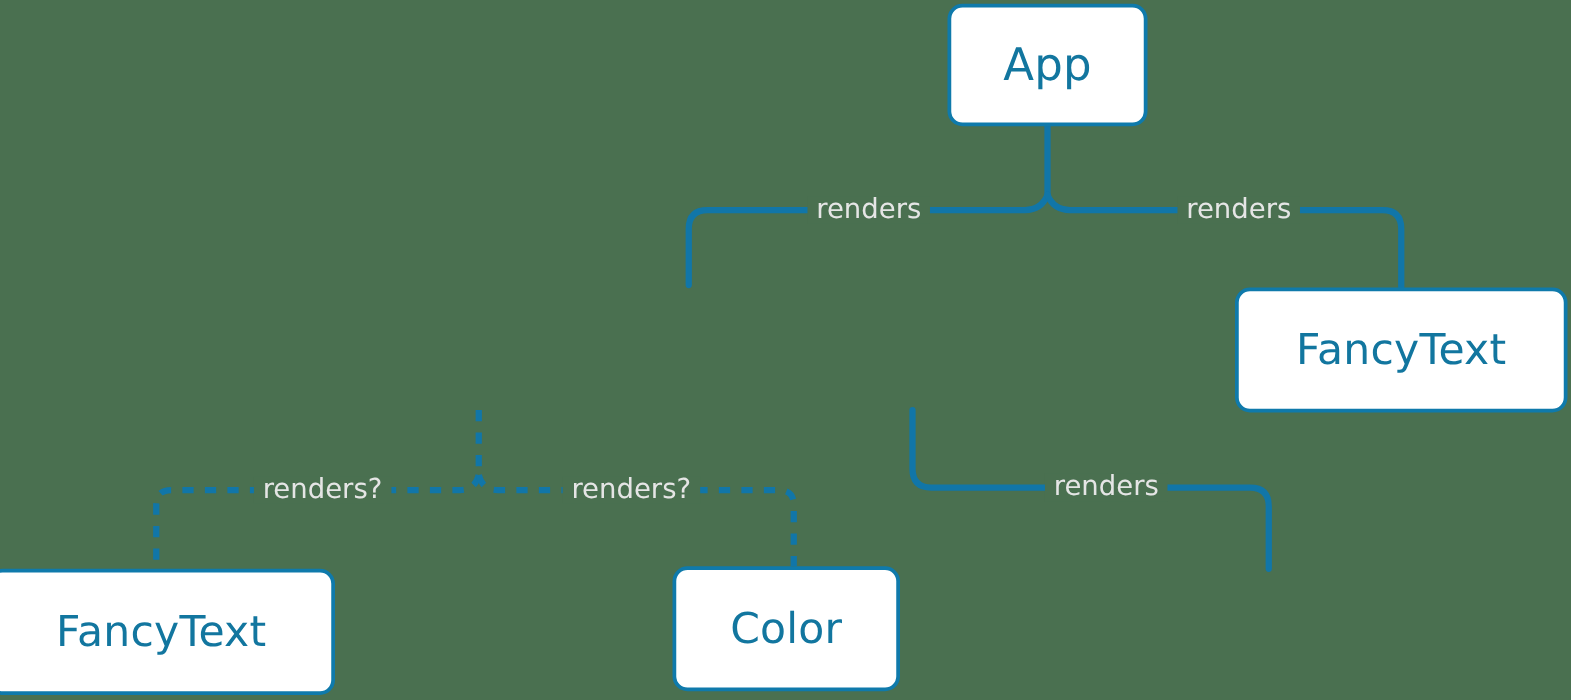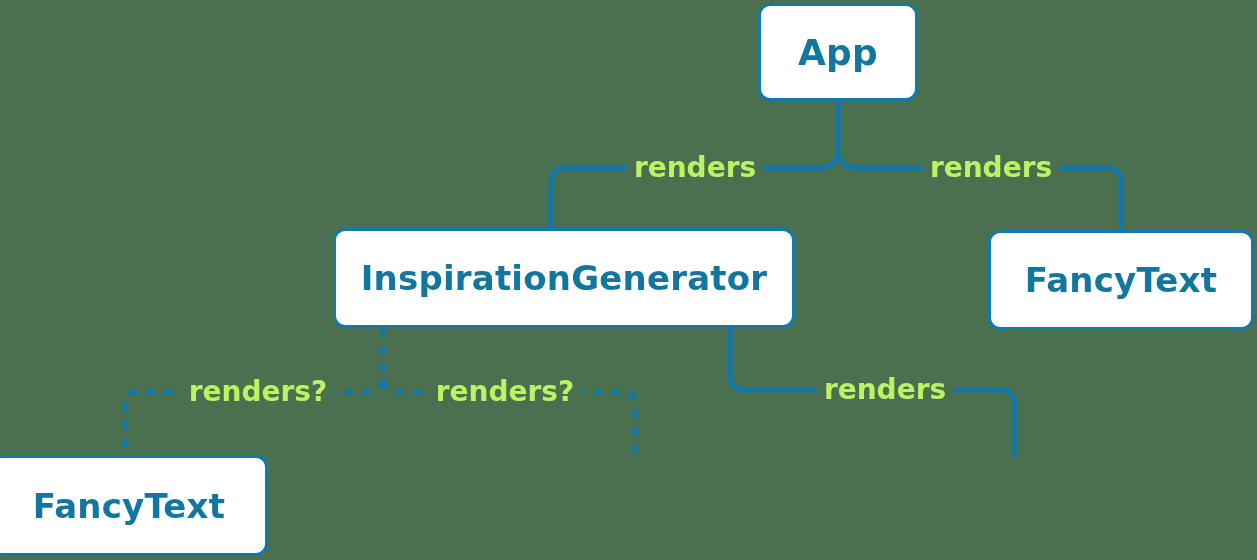--- a/index.html
+++ b/index.html
@@ -27,29 +27,29 @@
     position: absolute;
     box-sizing: border-box;
     background: #ffffff;
     border: 3px solid #0f7aab;
     border-radius: 12px;
     display: flex;
     align-items: center;
     justify-content: center;
     color: #12769f;
     font-size: 34px;
-    font-weight: 700;
+    font-weight: 400;
     letter-spacing: 0.2px;
     z-index: 3;
   }
   .edge-label {
     position: absolute;
-    color: #bef264;
-    font-size: 28px;
-    font-weight: 700;
+    color: #e5e5e5;
+    font-size: 22px;
+    font-weight: 400;
     white-space: nowrap;
     z-index: 4;
     background: #4a7050;
     padding: 0 7px;
     line-height: 1;
   }
 </style>
 </head>
 <body>
 
@@ -69,32 +69,32 @@
 
     <path d="M 383 380 Q 386 392 398 392 L 623 392 Q 635 392 635 404 L 635 453" fill="none" stroke="#1176a8" stroke-width="5" stroke-linecap="butt" stroke-dasharray="9 9"></path>
 
     <path d="M 730 328 L 730 375 Q 730 390 745 390 L 1000 390 Q 1015 390 1015 405 L 1015 455" fill="none" stroke="#1176a8" stroke-width="5" stroke-linecap="round"></path>
   </svg>
 
   <div class="node" style="left:758px; top:3px; width:160px; height:98px; font-size:36px;">
     <span>App</span>
   </div>
 
-  <div class="node" style="left:333px; top:228px; width:462px; height:100px; font-size:34px;">
-    <span>InspirationGenerator</span>
-  </div>
 
   <div class="node" style="left:988px; top:230px; width:266px; height:100px; font-size:34px;">
     <span>FancyText</span>
   </div>
 
   <div class="node" style="left:-10px; top:455px; width:278px; height:101px; font-size:34px;">
     <span>FancyText</span>
   </div>
 
+  <div class="node" style="left:538px; top:453px; width:182px; height:100px; font-size:34px;">
+    <span>Color</span>
+  </div>
 
 
   <div class="edge-label" style="left:695px; top:168px; transform:translate(-50%,-50%);">renders</div>
 
   <div class="edge-label" style="left:991px; top:168px; transform:translate(-50%,-50%);">renders</div>
 
   <div class="edge-label" style="left:258px; top:392px; transform:translate(-50%,-50%);">renders?</div>
 
   <div class="edge-label" style="left:505px; top:392px; transform:translate(-50%,-50%);">renders?</div>
 

